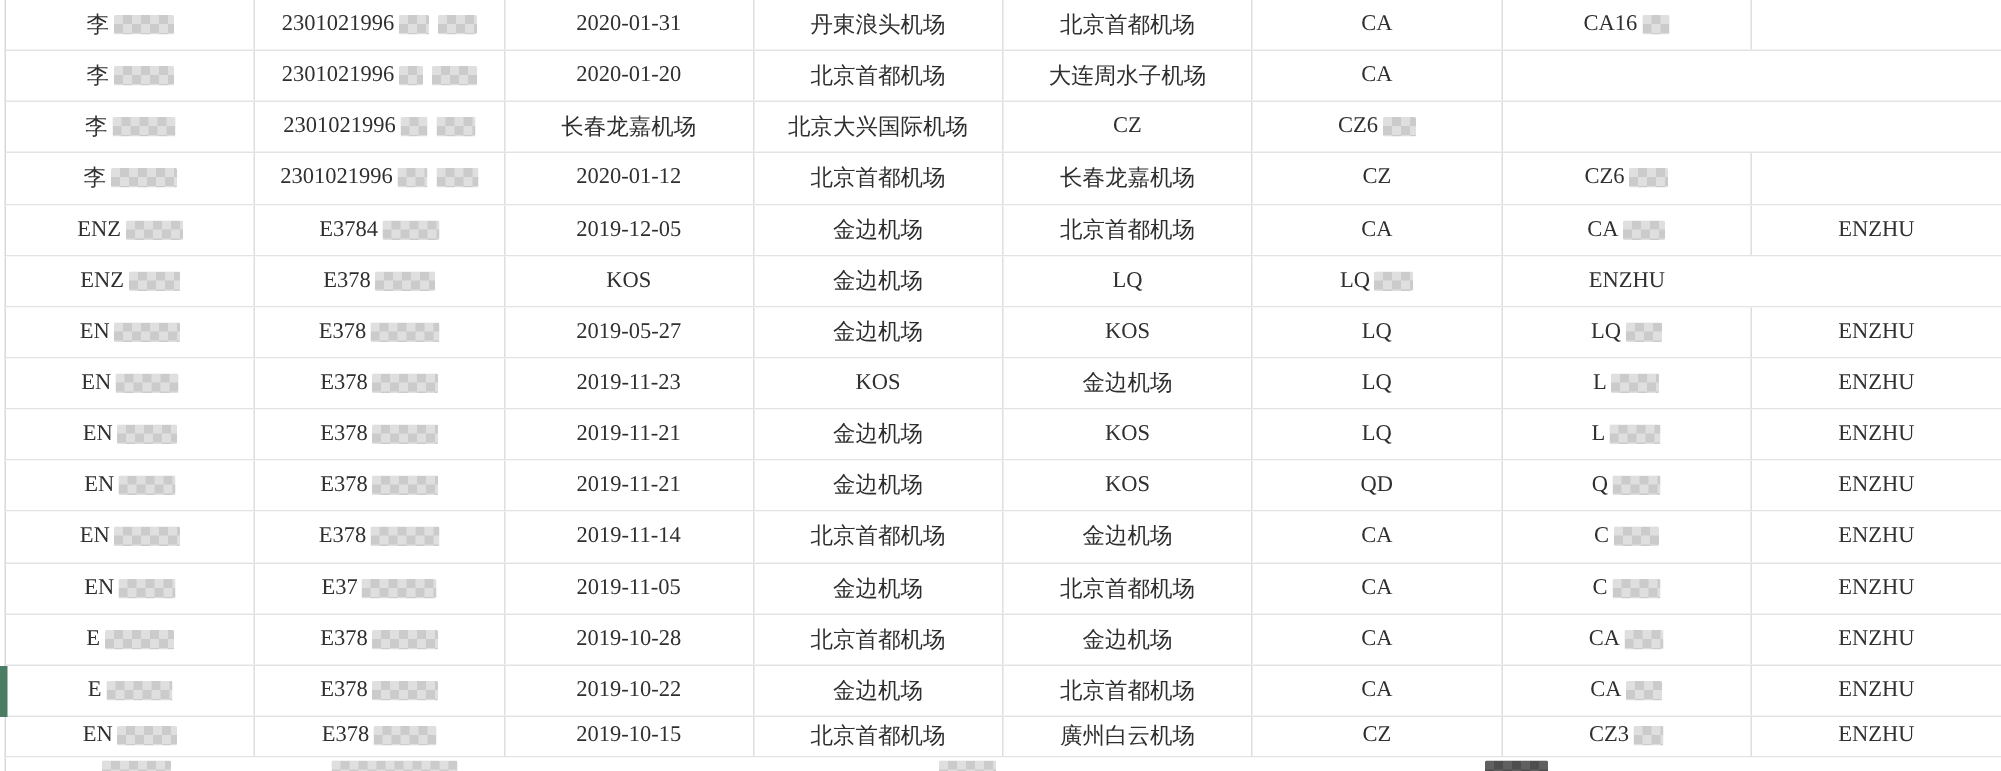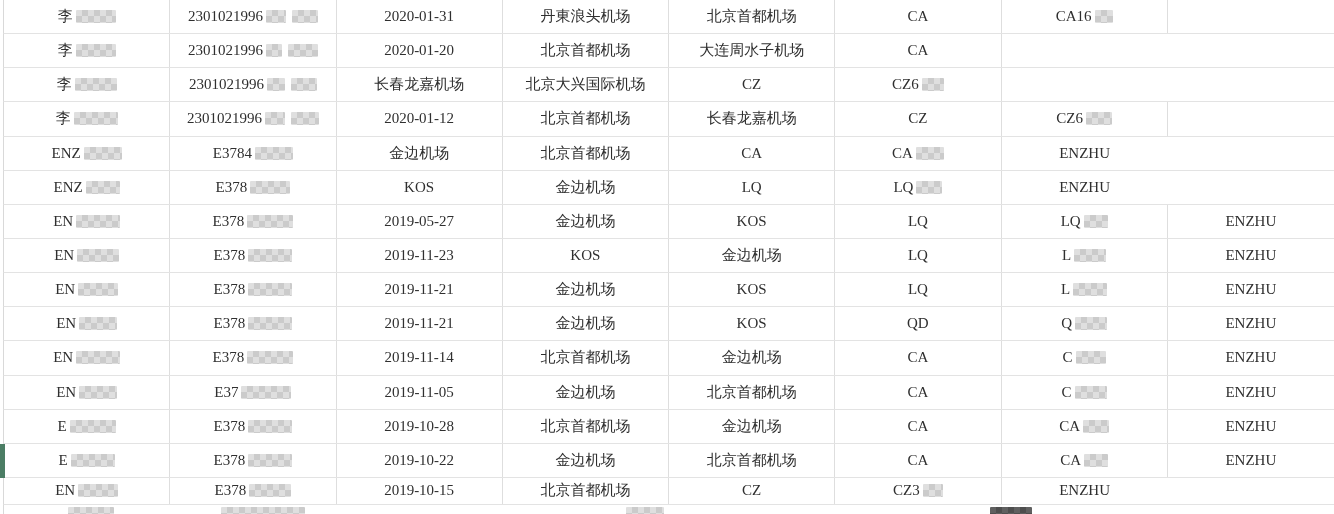--- a/index.html
+++ b/index.html
@@ -174,20 +174,23 @@
       <div class="row">
         <div class="cell">
           <span>ENZ</span>
           <span class="blob" style="width: 38px;"></span>
         </div>
         <div class="cell">
           <span>E3784</span>
           <span class="blob" style="width: 38px;"></span>
         </div>
         <div class="cell">
+          <span>2019-12-05</span>
+        </div>
+        <div class="cell">
           <span>金边机场</span>
         </div>
         <div class="cell">
           <span>北京首都机场</span>
         </div>
         <div class="cell">
           <span>CA</span>
         </div>
         <div class="cell">
           <span>CA</span>
@@ -462,20 +465,23 @@
         </div>
         <div class="cell">
           <span>E378</span>
           <span class="blob" style="width: 42px;"></span>
         </div>
         <div class="cell">
           <span>2019-10-15</span>
         </div>
         <div class="cell">
           <span>北京首都机场</span>
+        </div>
+        <div class="cell">
+          <span>廣州白云机场</span>
         </div>
         <div class="cell">
           <span>CZ</span>
         </div>
         <div class="cell">
           <span>CZ3</span>
           <span class="blob" style="width: 20px;"></span>
         </div>
         <div class="cell">
           <span>ENZHU</span>

